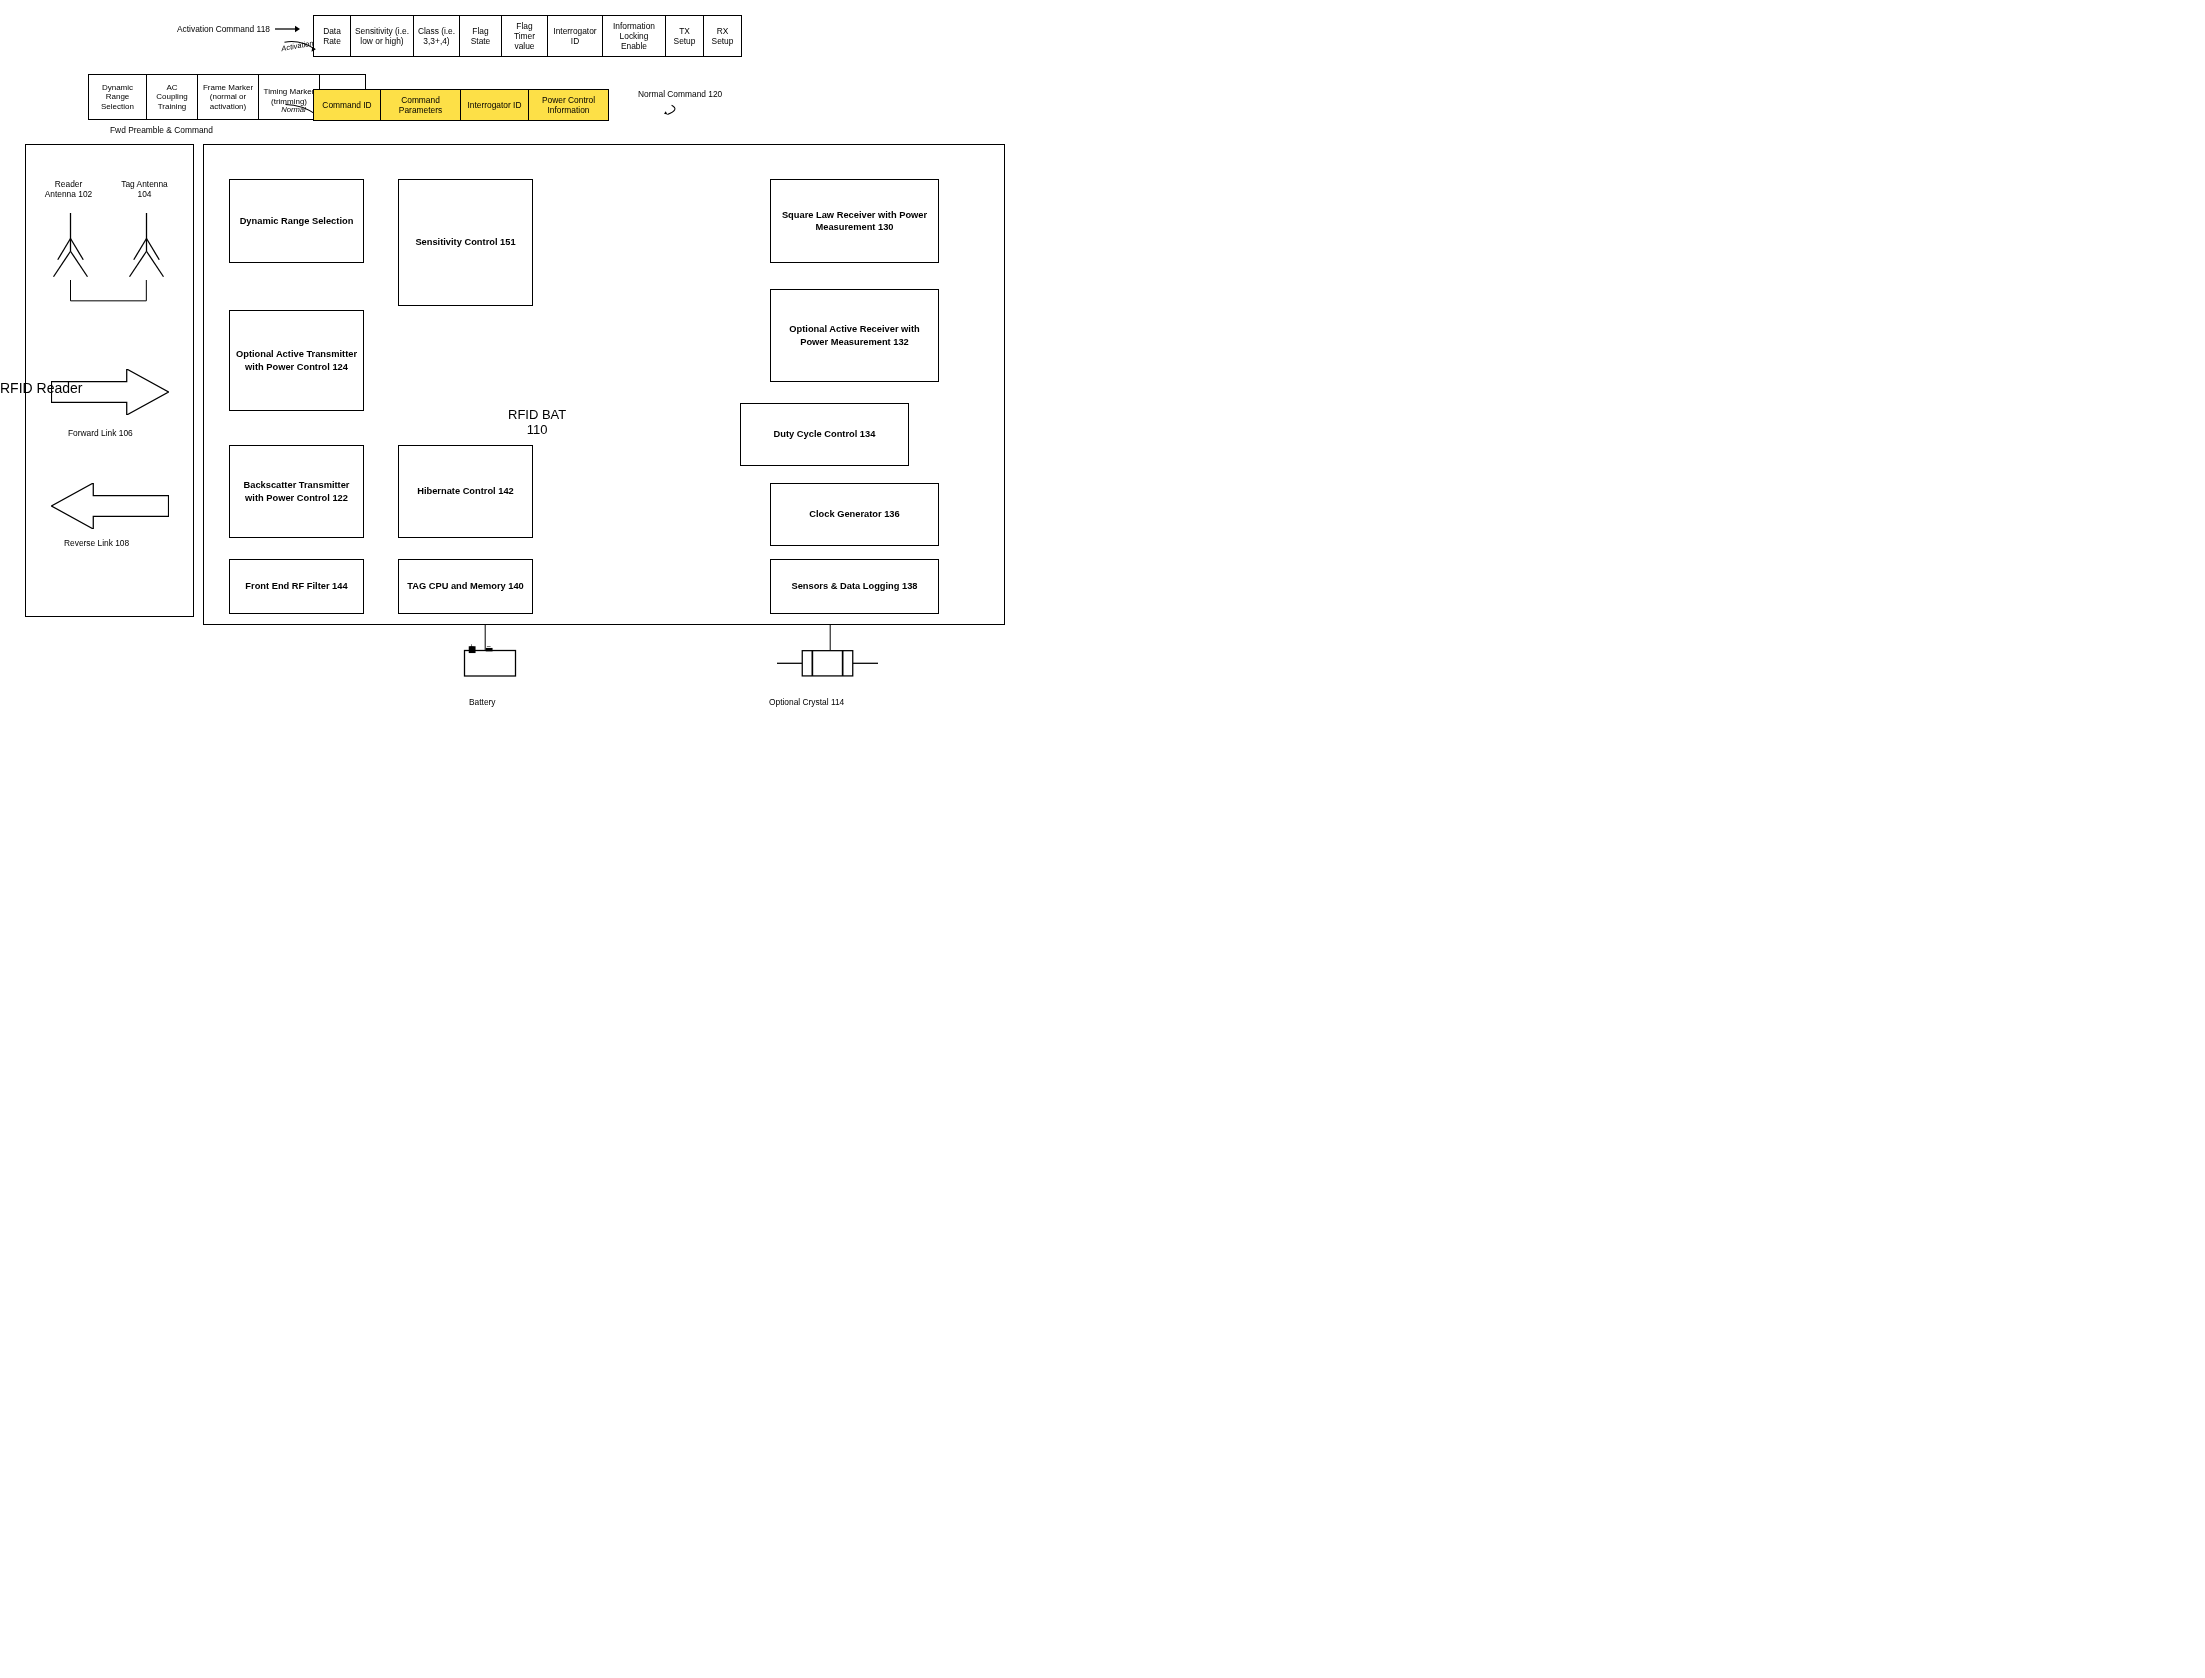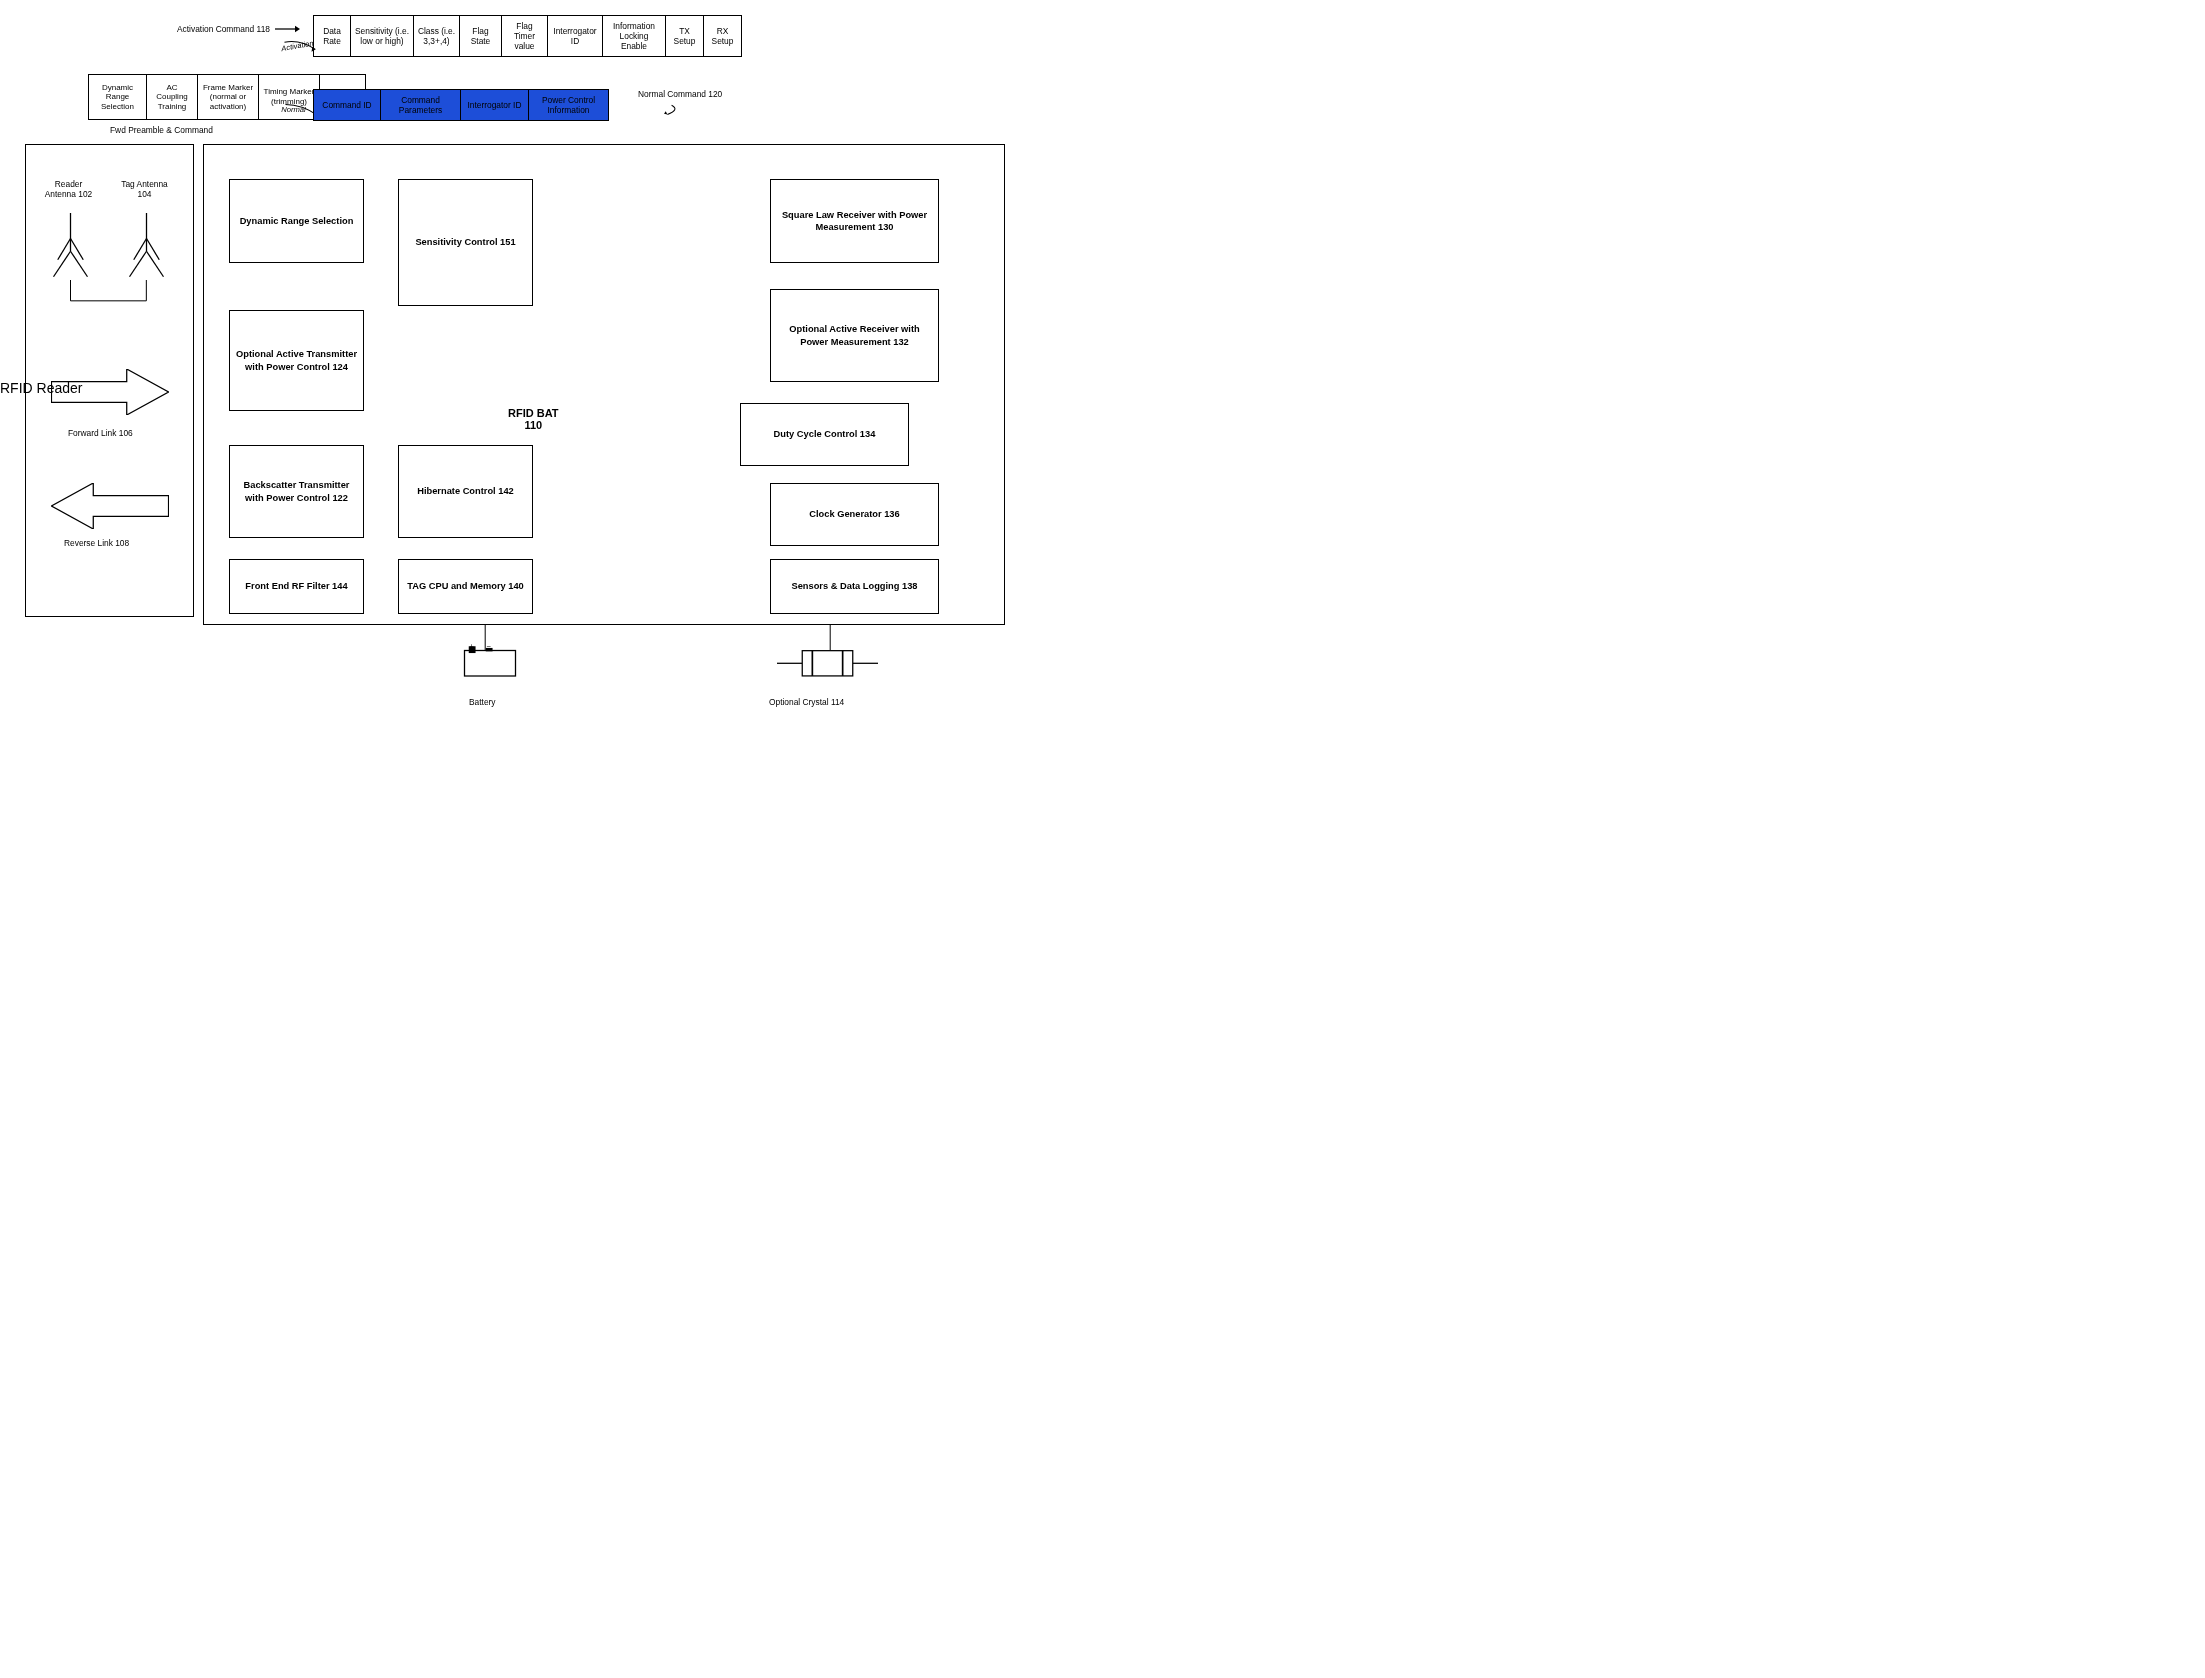--- a/index.html
+++ b/index.html
@@ -59,21 +59,21 @@
     .normal-cell {
       border: 1.3px solid #000;
       border-left: none;
       padding: 5px 5px;
       text-align: center;
       font-size: 8.4px;
       display: flex;
       align-items: center;
       justify-content: center;
       line-height: 1.2;
-      background: #1d4ed8;
+      background: #fde047;
     }
     .normal-cell:first-child {
       border-left: 1.3px solid #000;
     }
     
     .preamble-row {
       position: absolute;
       display: flex;
       top: 74px;
     }
@@ -204,21 +204,21 @@
     <svg style="position:absolute; top:338px; left:25px;" width="118" height="46" viewBox="0 0 140 55">
       <polygon points="140,15 50,15 50,0 0,27.5 50,55 50,40 140,40" fill="#fff" stroke="#000" stroke-width="1.5"></polygon>
     </svg>
     <div style="position:absolute; top:393px; left:38px; font-size:8.4px;">Reverse Link 108</div>
   </div>
 
   <div style="position:absolute; top:380px; left:0px; font-size:14px; writing-mode:horizontal-tb;">RFID Reader</div>
 
   <div class="main-border" style="left:203px; top:144px; width:802px; height:481px;">
 
-    <div style="position:absolute; top:262px; left:304px; font-size:11px; text-align:center;font-weight:bold;">RFID BAT<br>110</div>
+    <div style="position:absolute; top:262px; left:304px; font-size:13px; text-align:center;">RFID BAT<br>110</div>
 
     <div class="box" style="left:25px; top:34px; width:135px; height:84px; font-weight:bold;">
       Dynamic Range Selection
     </div>
 
     <div class="box" style="left:194px; top:34px; width:135px; height:127px; font-weight:bold;">
       Sensitivity Control 151
     </div>
 
     <div class="box" style="left:566px; top:34px; width:169px; height:84px; font-weight:bold;">

